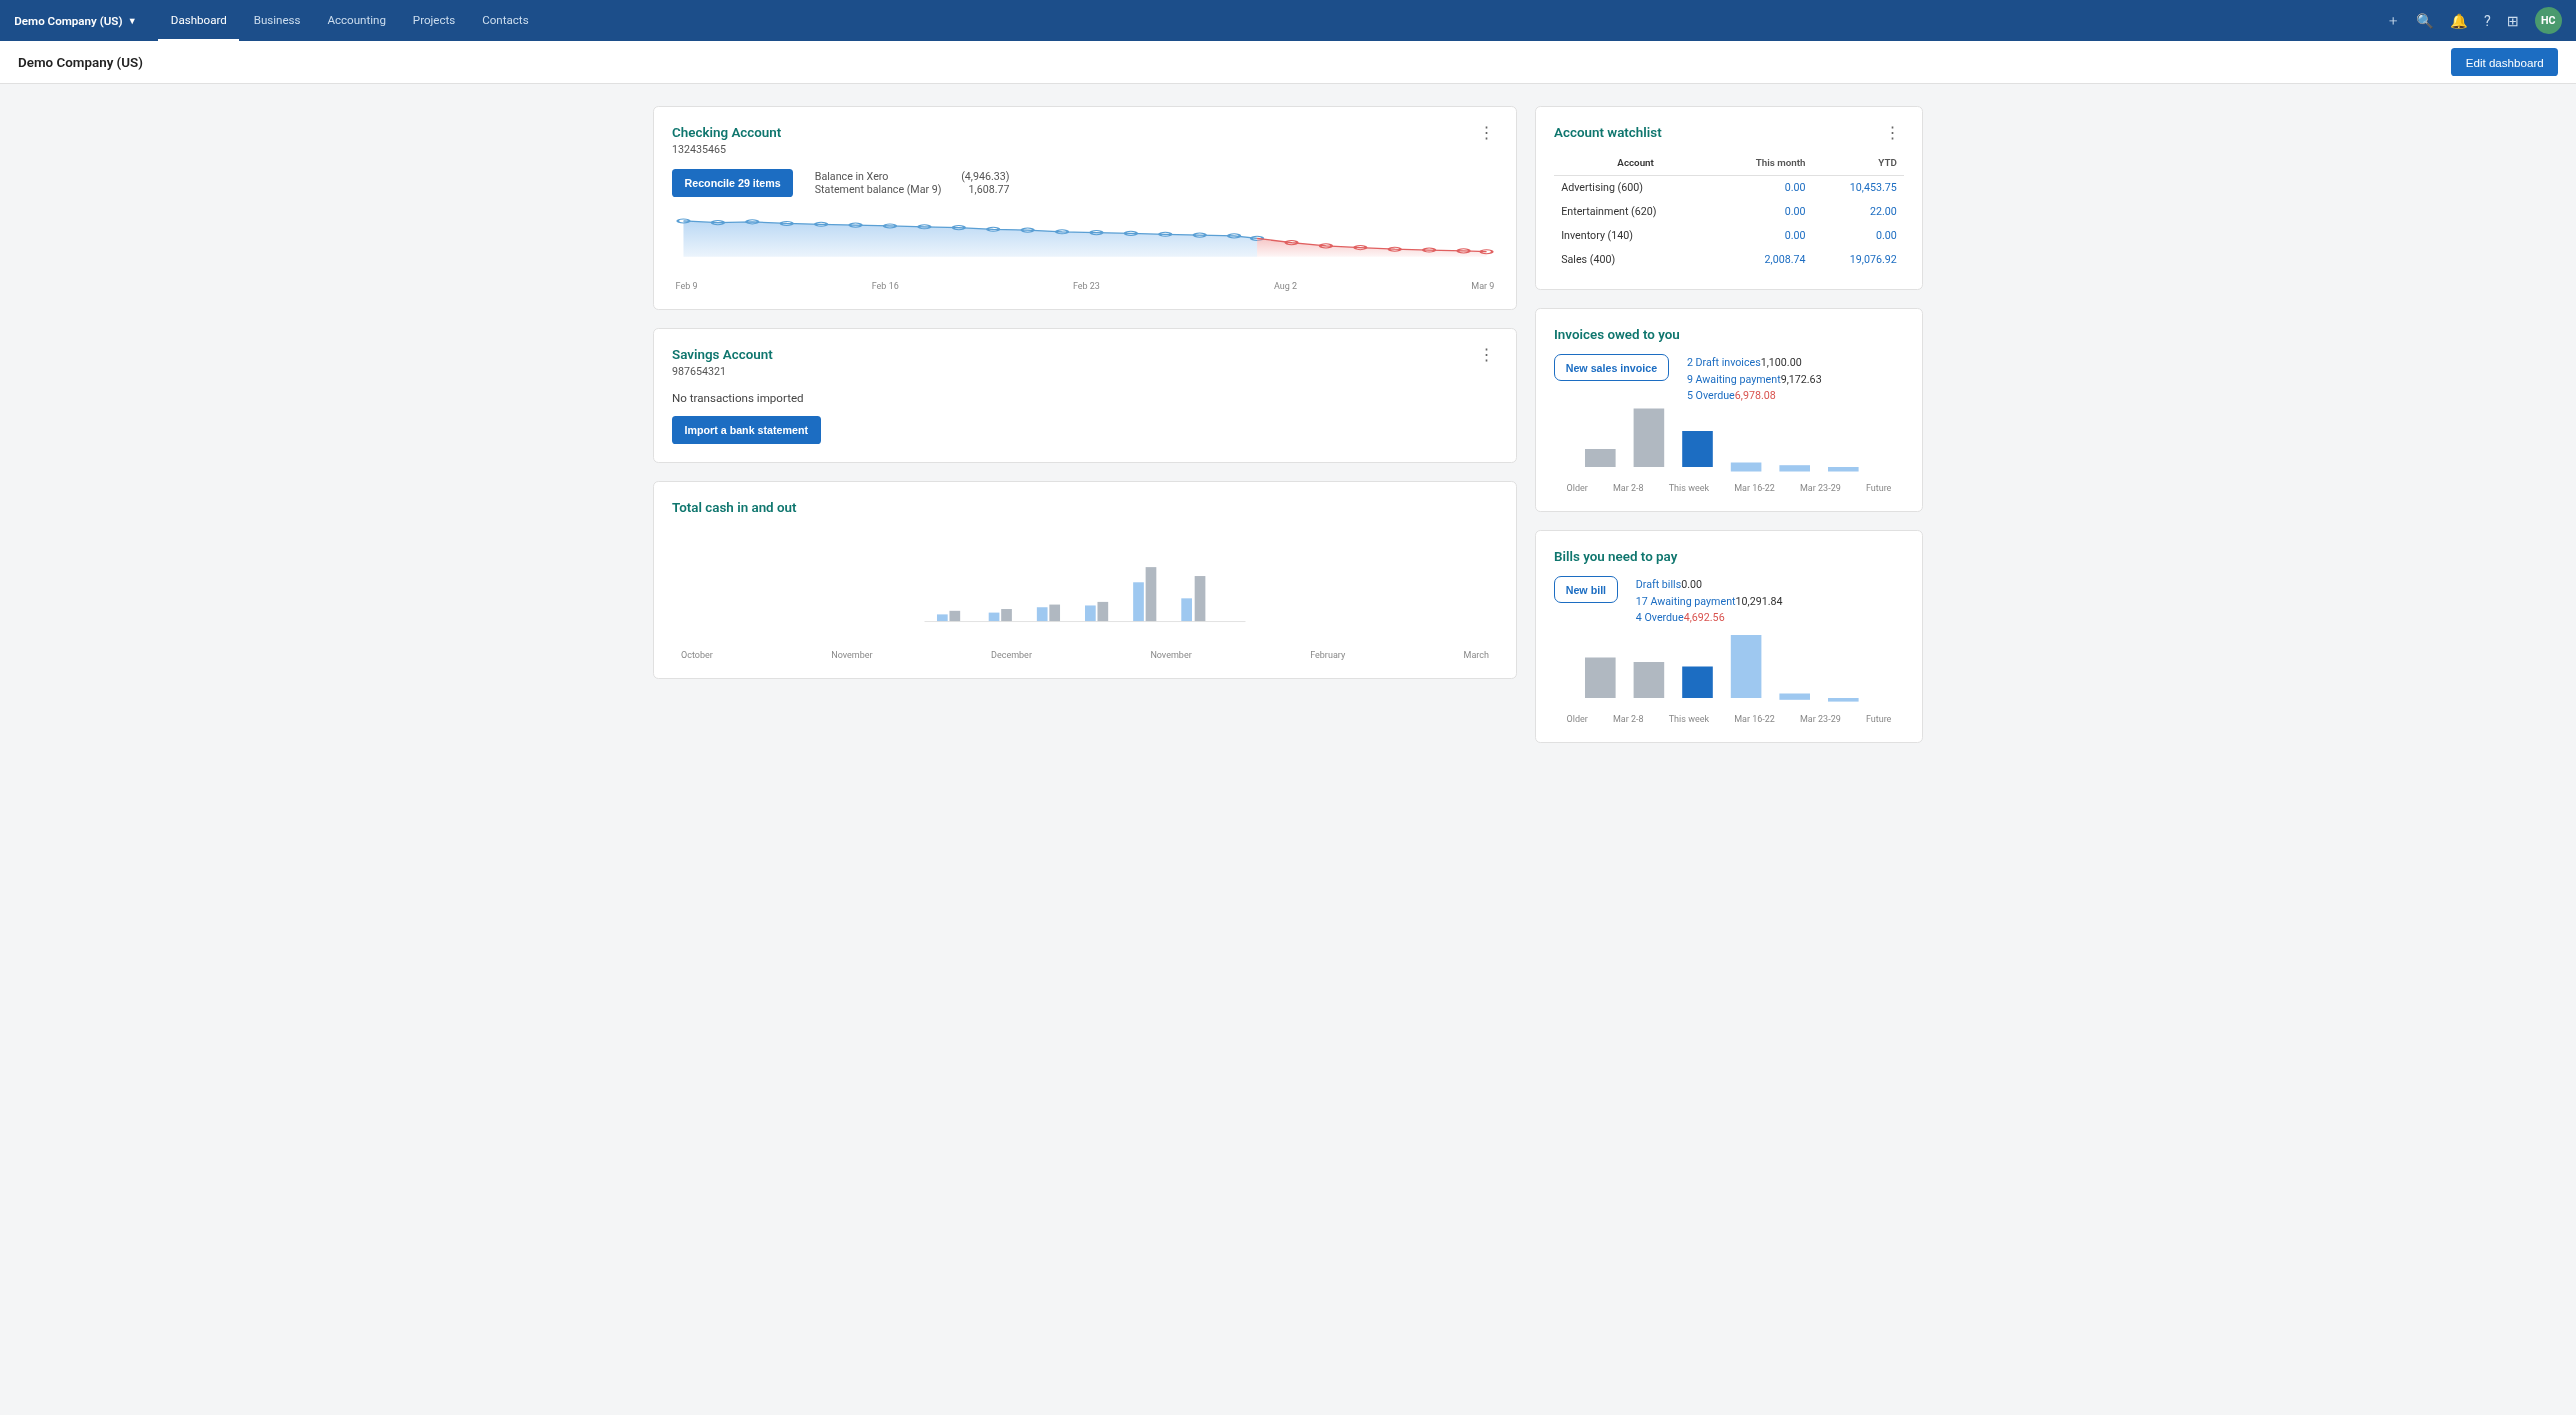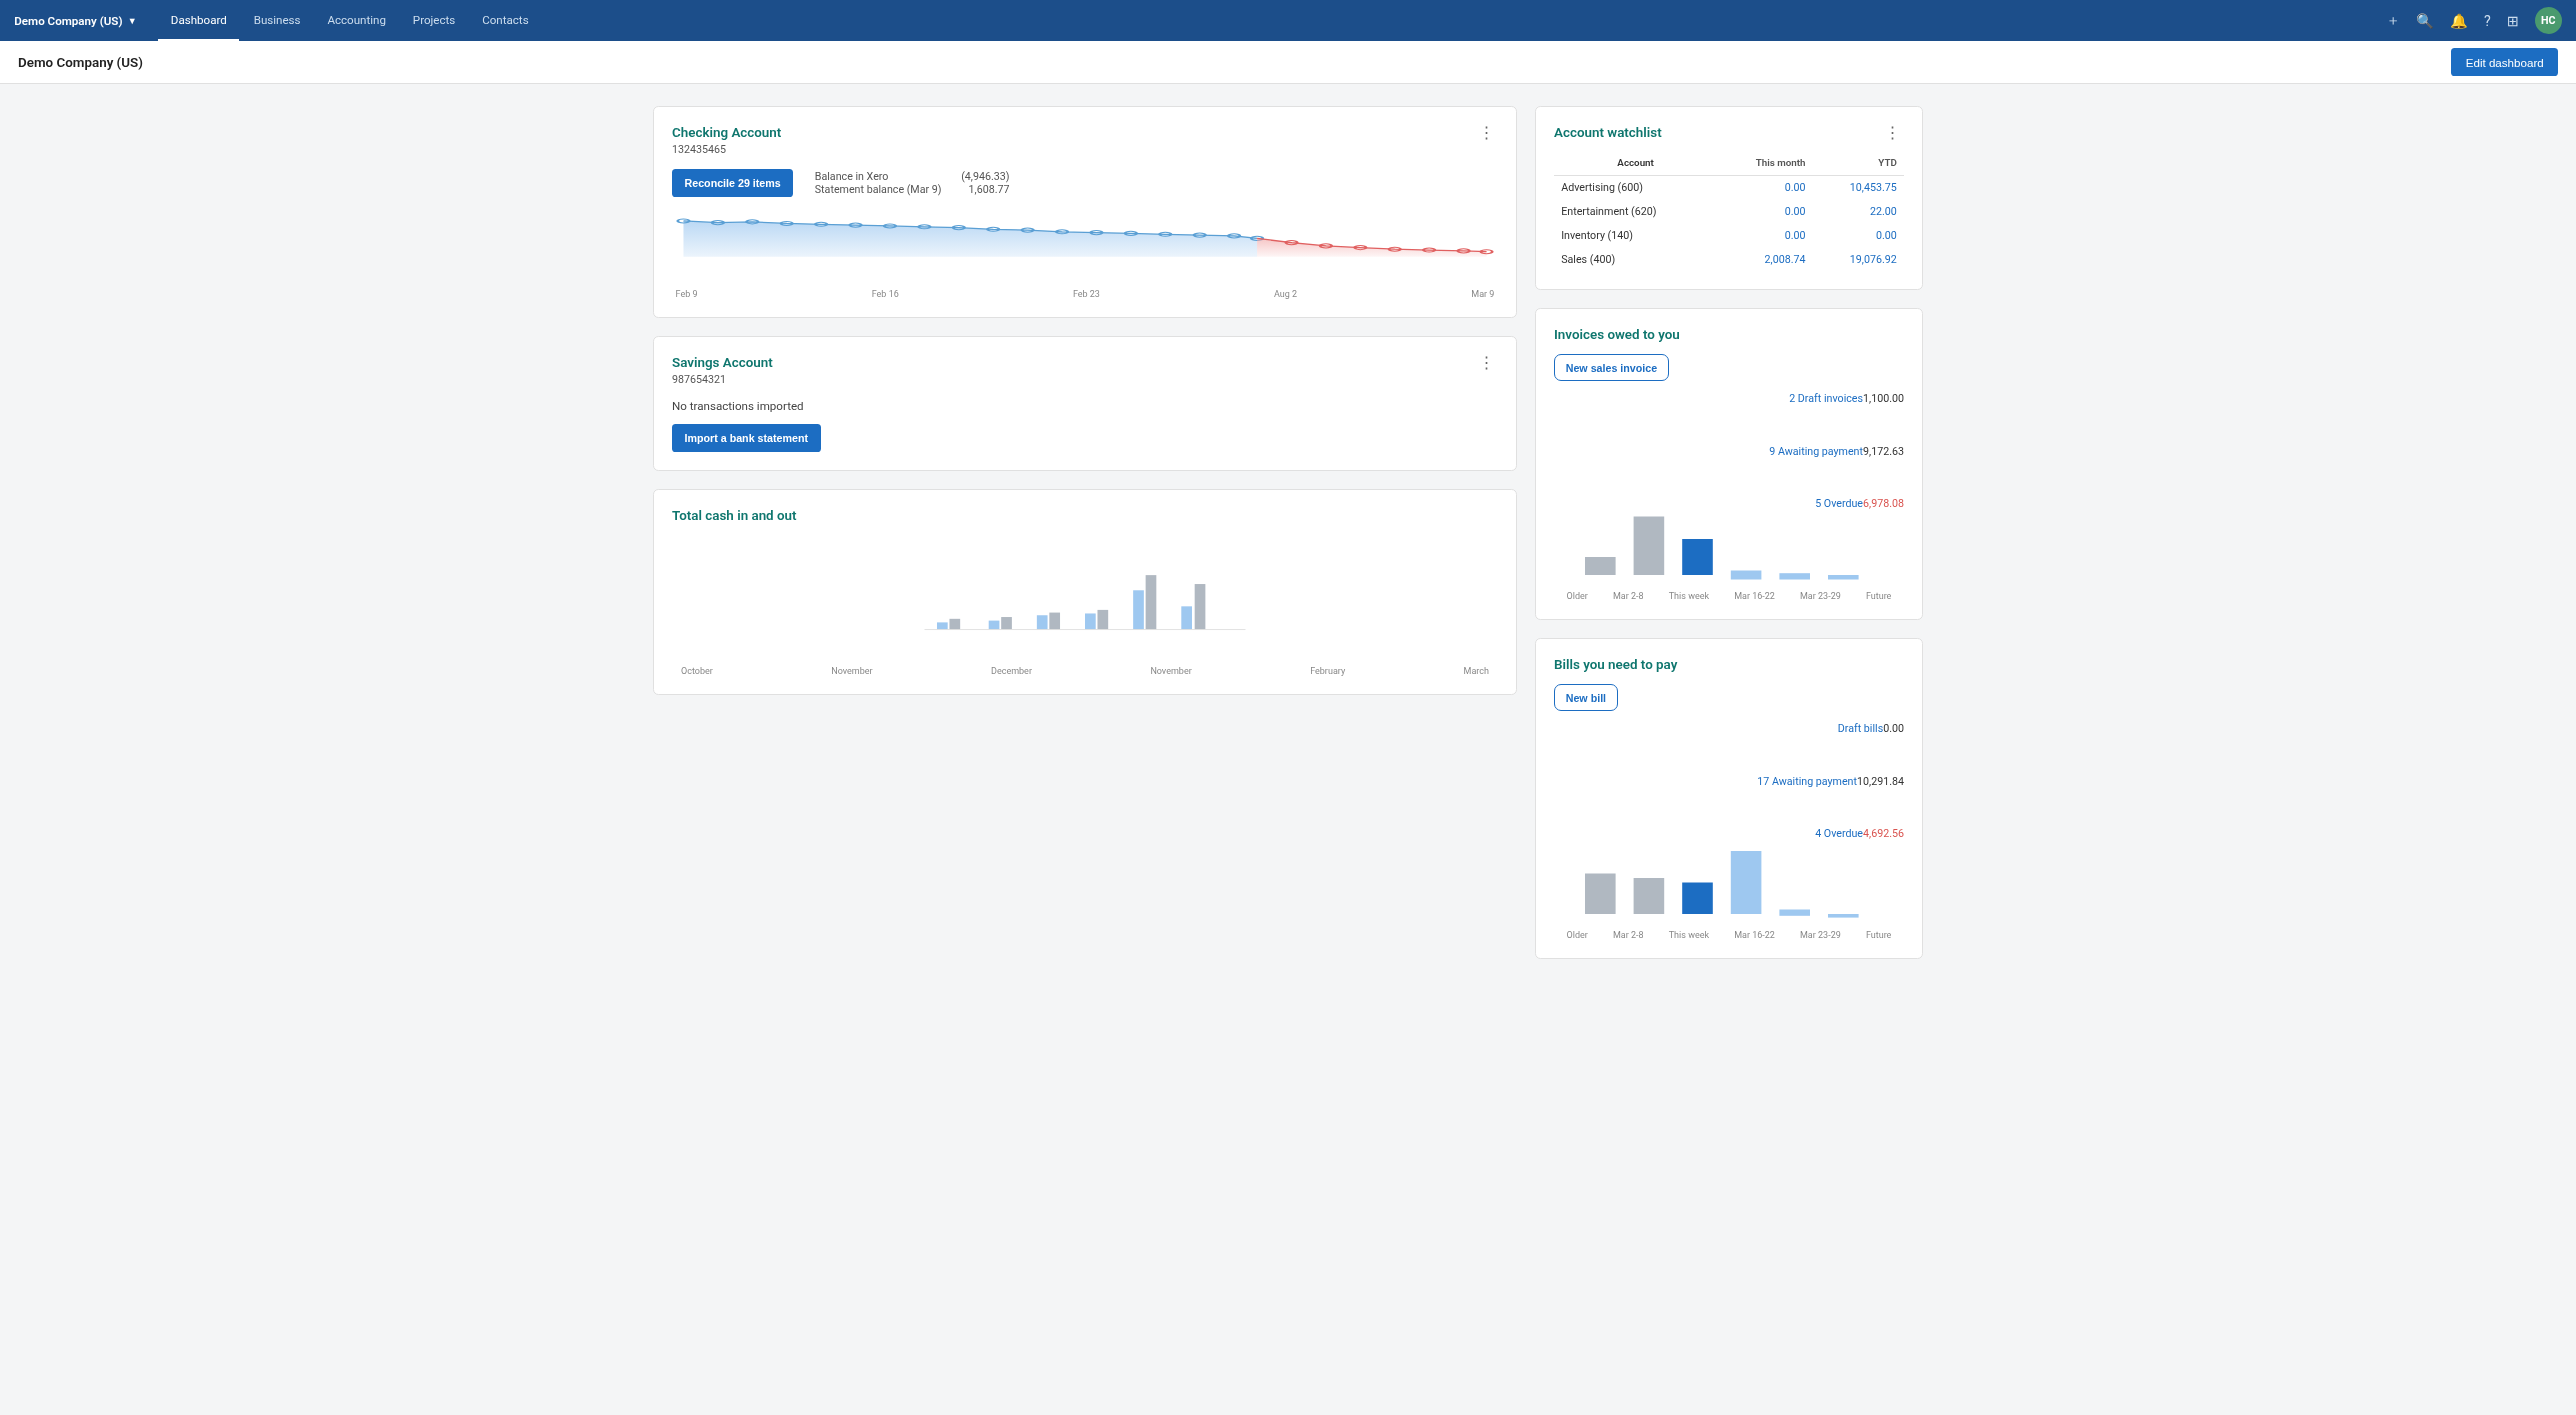--- a/index.html
+++ b/index.html
@@ -34,41 +34,41 @@
 
     
     .account-number { color: #555; font-size: 10.7px; margin-top: 3.6px; }
     .balance-row { display: flex; align-items: center; gap: 21.5px; margin-top: 12.5px; }
     .reconcile-btn { background: #1c6dc2; color: #fff; border: none; border-radius: 3.6px; padding: 8px 12.5px; font-size: 10.7px; font-weight: 600; cursor: pointer; white-space: nowrap; }
     .balance-info { font-size: 10.7px; color: #555; }
     .balance-info div { display: flex; justify-content: space-between; gap: 27px; }
 
     
     .chart-area { margin-top: 14.3px; position: relative; }
-    .chart-labels { display: flex; justify-content: space-between; font-size: 9px; color: #888; margin-top: 21px; padding: 0 3.6px; }
+    .chart-labels { display: flex; justify-content: space-between; font-size: 9px; color: #888; margin-top: 13px; padding: 0 3.6px; }
 
     
     .no-transactions { color: #444; font-size: 11.6px; margin-top: 12.5px; }
     .import-btn { background: #1c6dc2; color: #fff; border: none; border-radius: 3.6px; padding: 8px 12.5px; font-size: 10.7px; font-weight: 600; cursor: pointer; margin-top: 10.7px; }
 
     
     .cash-chart { margin-top: 12.5px; }
 
     
     .watchlist-table { width: 100%; margin-top: 12.5px; border-collapse: collapse; }
     .watchlist-table th { text-align: right; font-size: 9.8px; color: #555; font-weight: 600; padding: 3.6px 7.2px 7.2px; border-bottom: 0.9px solid #e0e0e0; }
     .watchlist-table th:first-child { text-align: left; }
     .watchlist-table td { padding: 5.4px 7.2px; font-size: 10.7px; text-align: right; }
     .watchlist-table td:first-child { text-align: left; color: #333; }
 
     
     .invoice-header { display: flex; align-items: flex-start; gap: 18px; margin-top: 12.5px; }
     .new-invoice-btn { background: #fff; color: #1c6dc2; border: 0.9px solid #1c6dc2; border-radius: 7px; padding: 6.3px 10.7px; font-size: 10.7px; font-weight: 600; cursor: pointer; white-space: nowrap; }
     .invoice-stats { font-size: 10.7px; flex: 1; }
-    .invoice-stats div { display: flex; justify-content: flex-end; padding: 1.8px 0; margin-top: 36px; }
+    .invoice-stats div { display: flex; justify-content: flex-start; padding: 1.8px 0; }
     .stat-link { color: #1c6dc2; cursor: pointer; }
     .stat-val { color: #333; }
     .stat-val-red { color: #d9534f; }
     .bar-x-labels { display: flex; justify-content: space-around; font-size: 9px; color: #888; margin-top: 3.6px; }
 
     
     .line-chart-svg { width: 100%; height: 54px; }
   </style>
 </head>
 <body>

